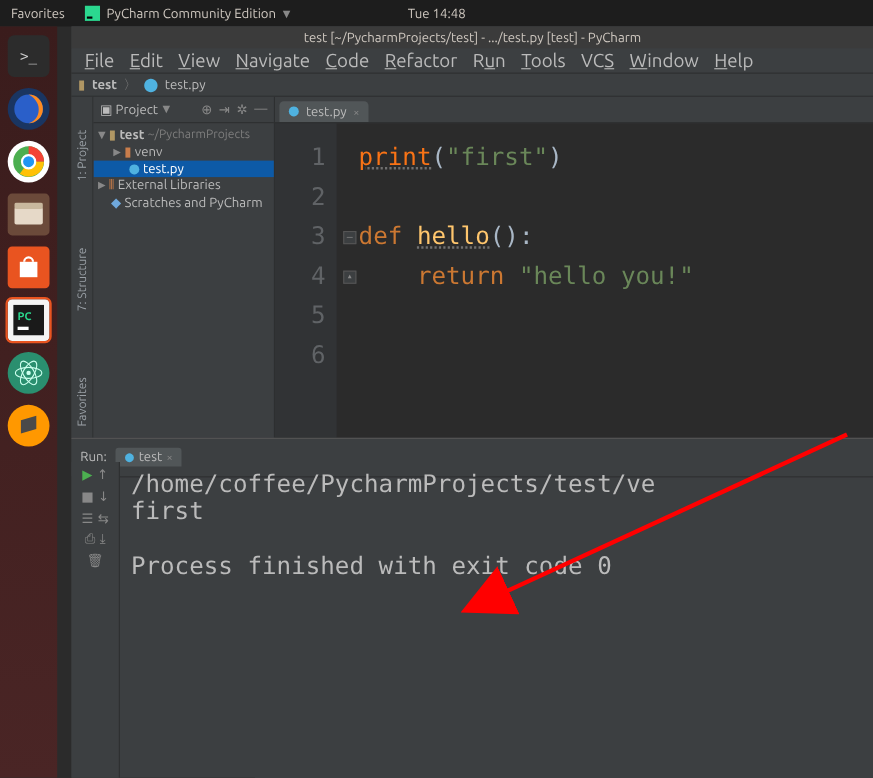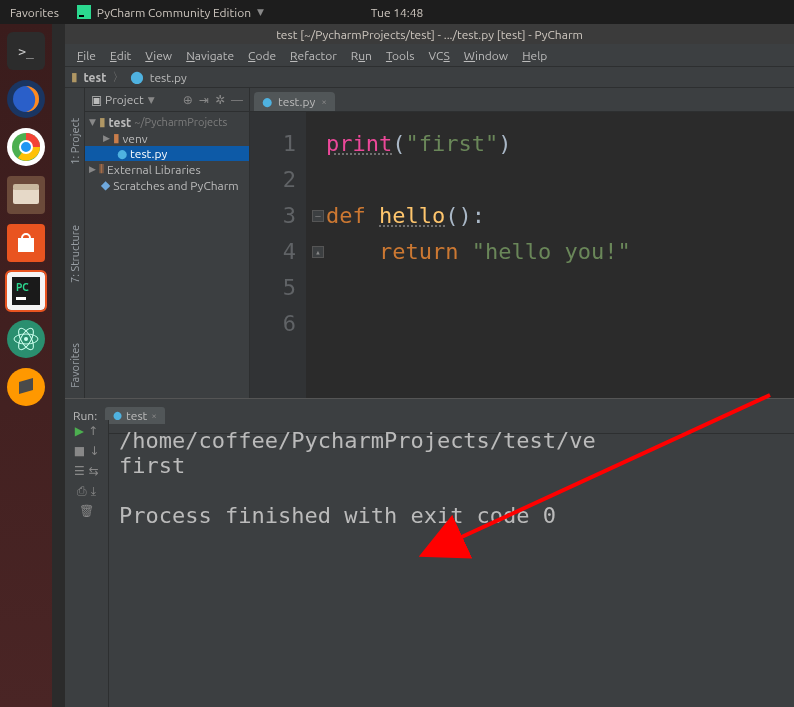--- a/index.html
+++ b/index.html
@@ -6,21 +6,21 @@
   html, body { width: 794px; height: 707px; font-family: "Ubuntu", "DejaVu Sans", sans-serif; background: #2b2b2b; overflow: hidden; }
   .gnome-panel { height: 24px; background: #1d1d1d; color: #cfc8c0; display: flex; align-items: center; font-size: 12px; }
   .gnome-panel .activities { padding: 0 10px; }
   .gnome-panel .app-indicator { display: flex; align-items: center; gap: 6px; padding: 0 8px; }
   .gnome-panel .clock { position: absolute; left: 50%; transform: translateX(-50%); }
   .dock { position: absolute; top: 24px; left: 0; width: 52px; height: calc(707px - 24px); background: linear-gradient(#3a1c1c, #4a2525); display: flex; flex-direction: column; align-items: center; padding-top: 8px; gap: 10px; }
   .dock .dock-item { width: 38px; height: 38px; border-radius: 6px; display: flex; align-items: center; justify-content: center; }
   
   .ide { position: absolute; top: 24px; left: 52px; right: 0; bottom: 0; background: #3c3f41; display: flex; flex-direction: column; color: #bbbbbb; margin-left: 13px; }
   .titlebar { height: 20px; background: #3b3b3b; color: #cfc8c0; display: flex; align-items: center; justify-content: center; font-size: 12px; }
-  .menubar { height: 22px; background: #3c3f41; display: flex; align-items: center; padding: 0 6px; font-size: 12px; gap: 2px; color: #bbbbbb; }
+  .menubar { height: 22px; background: #3c3f41; display: flex; align-items: center; padding: 0 6px; font-size: 17px; gap: 2px; color: #bbbbbb; }
   .menubar span { padding: 2px 6px; cursor: pointer; }
   .menubar span u { text-decoration: underline; }
   .breadcrumb { height: 22px; background: #3c3f41; border-top: 1px solid #2d2f30; border-bottom: 1px solid #2d2f30; display: flex; align-items: center; padding: 0 6px; font-size: 12px; gap: 6px; }
   .body-row { flex: 1; display: flex; min-height: 0; }
   .left-strip { width: 20px; background: #3c3f41; border-right: 1px solid #2d2f30; display: flex; flex-direction: column; align-items: center; padding-top: 30px; gap: 20px; }
   .vlabel { writing-mode: vertical-rl; transform: rotate(180deg); font-size: 11px; color: #9aa0a6; cursor: pointer; }
   .project-panel { width: 165px; background: #3c3f41; border-right: 1px solid #2d2f30; display: flex; flex-direction: column; }
   .panel-header { height: 24px; display: flex; align-items: center; padding: 0 6px; font-size: 12px; border-bottom: 1px solid #2d2f30; gap: 4px; }
   .panel-header .icons { margin-left: auto; display: flex; gap: 6px; color: #888; }
   .tree { flex: 1; font-size: 12px; padding: 2px 0; overflow: hidden; }
@@ -32,21 +32,21 @@
   .editor-tabs { height: 24px; background: #3c3f41; display: flex; align-items: flex-end; border-bottom: 1px solid #2d2f30; }
   .editor-tab { background: #515658; color: #bbbbbb; font-size: 12px; padding: 3px 8px; border-top-left-radius: 4px; border-top-right-radius: 4px; display: flex; align-items: center; gap: 6px; margin-left: 4px;}
   .editor { flex: 1; display: flex; font-family: "DejaVu Sans Mono", monospace; font-size: 22px; position: relative; }
   .gutter { width: 56px; text-align: right; color: #606366; padding: 14px 10px 0 0; line-height: 36px; background: #313335; }
   .gutter div { height: 36px; }
   .code { padding: 14px 0 0 20px; line-height: 36px; color: #a9b7c6; position: relative; }
   .code .line { height: 36px; white-space: pre; }
   .kw { color: #cc7832; }
   .fname { color: #ffc66d; text-decoration: underline dotted #707070; }
   .str { color: #6a8759; }
-  .call { color: #ec4899; text-decoration: underline dotted #707070; }
+  .call { color: #f97316; text-decoration: underline dotted #707070; }
   .paren-hl { background: #3b514d; }
   .fold-ctl { position: absolute; left: -14px; width: 12px; height: 12px; border: 1px solid #555; background: #3c3f41; font-size: 9px; line-height: 10px; text-align: center; color: #888;}
   .run-header { position: absolute; height: 36px; background: #3c3f41; border-top: 1px solid #555; border-bottom: 1px solid #2d2f30; width: 100%; font-size: 12px; display: flex; align-items: center; padding-left: 8px; gap: 8px;}
   .run-wrapper { position: relative; flex: 1; }
   .run-body { position: absolute; top: 22px; left: 0; right: 0; bottom: 0; display: flex; }
   .run-toolbar { width: 44px; background: #3c3f41; border-right: 1px solid #2d2f30; display: flex; flex-direction: column; align-items: center; padding-top: 4px; gap: 6px; font-size: 12px; color: #888; }
   .run-toolbar .tb-row { display:flex; gap:4px; }
   .run-out { flex: 1; font-family: "DejaVu Sans Mono", monospace; font-size: 22px; color: #bbbbbb; padding: 8px 10px; white-space: pre; overflow: hidden;}
 
   .icon-folder { color: #b09764; }

